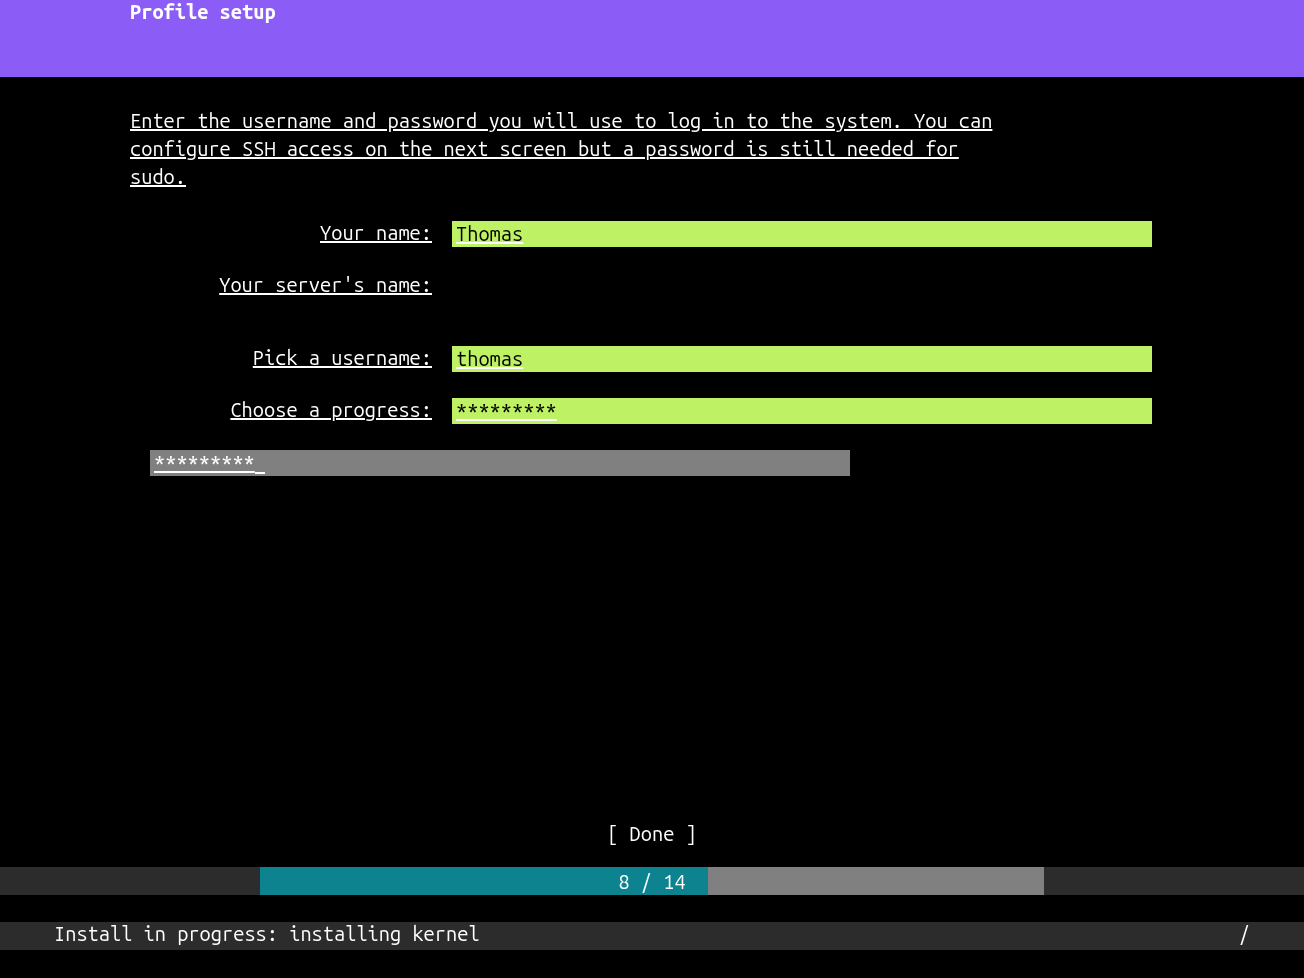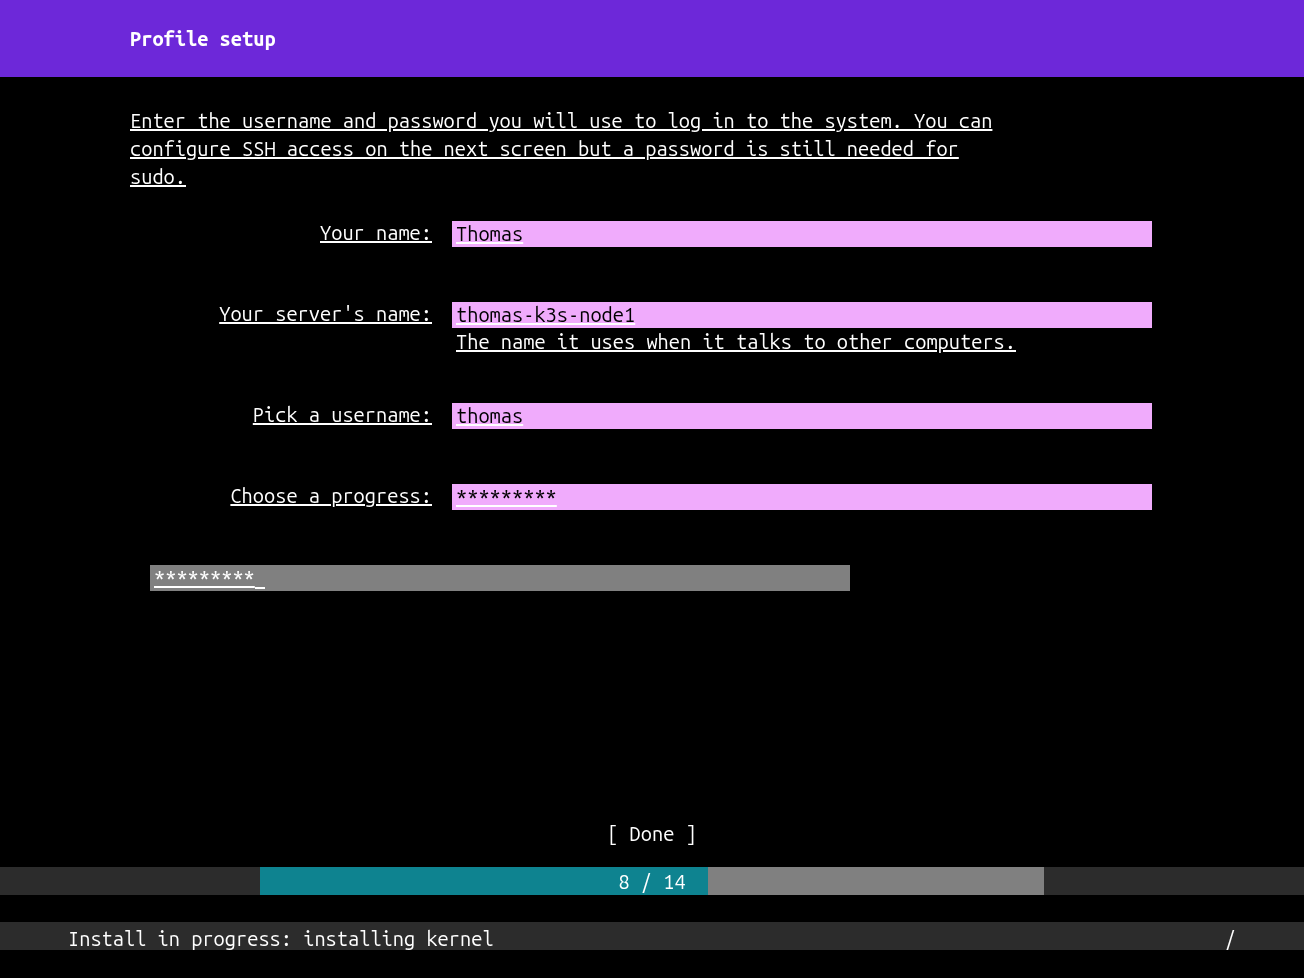--- a/index.html
+++ b/index.html
@@ -11,62 +11,63 @@
       width: 1304px;
       height: 978px;
       background: #000000;
       font-family: "Ubuntu Mono", "DejaVu Sans Mono", "Courier New", monospace;
       font-size: 20px;
       color: #ffffff;
       overflow: hidden;
       position: relative;
     }
     .header {
-      background: #6d28d9;
+      background: #8b5cf6;
       height: 77px;
       padding-left: 130px;
       display: flex;
-      align-items: center;
+      align-items: flex-start;
     }
     .header-title {
       color: #ffffff;
       font-weight: bold;
     }
     .content {
       padding: 30px 130px 0 130px;
       text-decoration: underline;
     }
     .instructions {
       color: #ffffff;
       line-height: 1.4;
       margin-bottom: 30px;
       white-space: pre-wrap;
     }
     .form-row {
       display: flex;
       align-items: flex-start;
-      margin-bottom: 55px;
+      margin-bottom: 26px;
     }
     .form-row.with-helper {
       margin-bottom: 50px;
+      gap: 24px;
     }
     .form-label {
       width: 302px;
       text-align: right;
       color: #ffffff;
       padding-right: 0;
       flex-shrink: 0;
       padding-top: 0;
     }
     .form-input-wrapper {
       flex: 1;
       margin-left: 20px;
     }
     .form-input {
-      background: #f0abfc;
+      background: #bef264;
       color: #000000;
       padding: 0 4px;
       height: 26px;
       line-height: 26px;
       width: 700px;
       font-family: inherit;
       font-size: inherit;
     }
     .form-input.active {
       background: #808080;
@@ -128,22 +129,22 @@
       z-index: 2;
     }
     .status-bar {
       position: absolute;
       bottom: 28px;
       left: 0;
       right: 0;
       height: 28px;
       background: #2c2c2c;
       display: flex;
-      align-items: flex-end;
-      padding: 0 68px;
+      align-items: flex-start;
+      padding: 0 54px;
       justify-content: space-between;
     }
     .status-text {
       color: #ffffff;
     }
     .spinner {
       color: #ffffff;
     }
   </style>
 </head>
@@ -160,24 +161,20 @@
 
   <div class="form-row">
     <div class="form-label">Your name:</div>
     <div class="form-input-wrapper">
       <div class="form-input">Thomas</div>
     </div>
   </div>
 
   <div class="form-row with-helper">
     <div class="form-label">Your server's name:</div>
-    <div class="form-input-wrapper">
-      <div class="form-input">thomas-k3s-node1</div>
-      <div class="helper-text">The name it uses when it talks to other computers.</div>
-    </div>
   </div>
 
   <div class="form-row">
     <div class="form-label">Pick a username:</div>
     <div class="form-input-wrapper">
       <div class="form-input">thomas</div>
     </div>
   </div>
 
   <div class="form-row">

